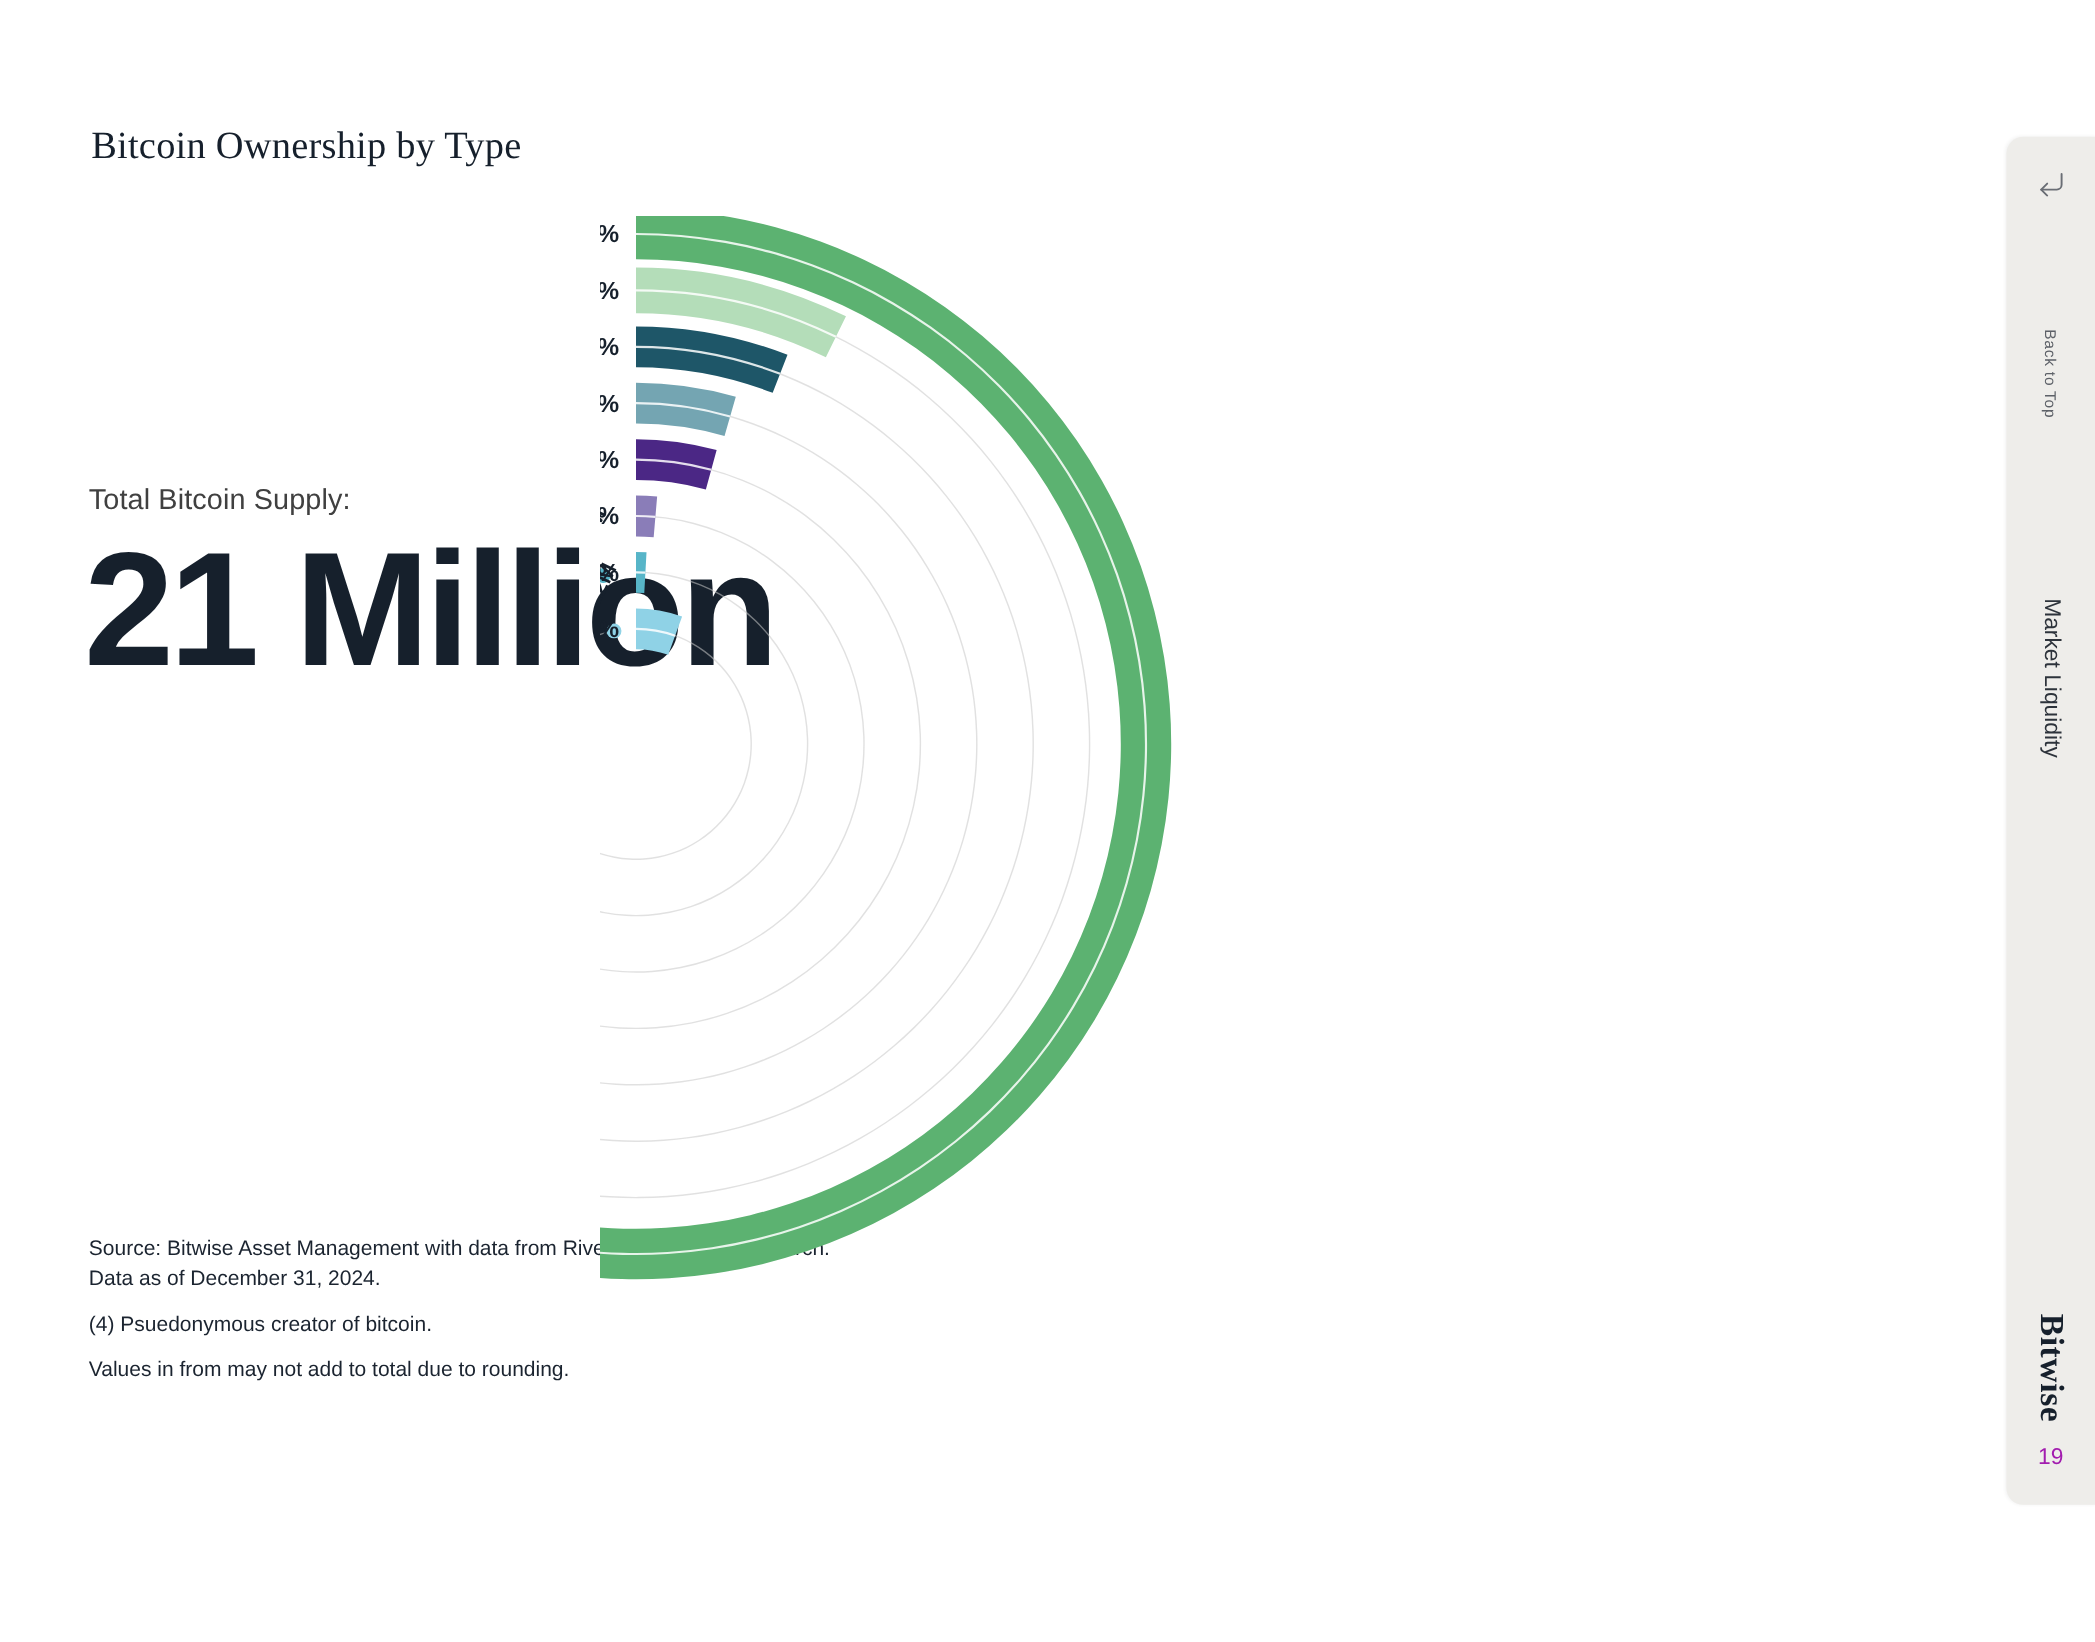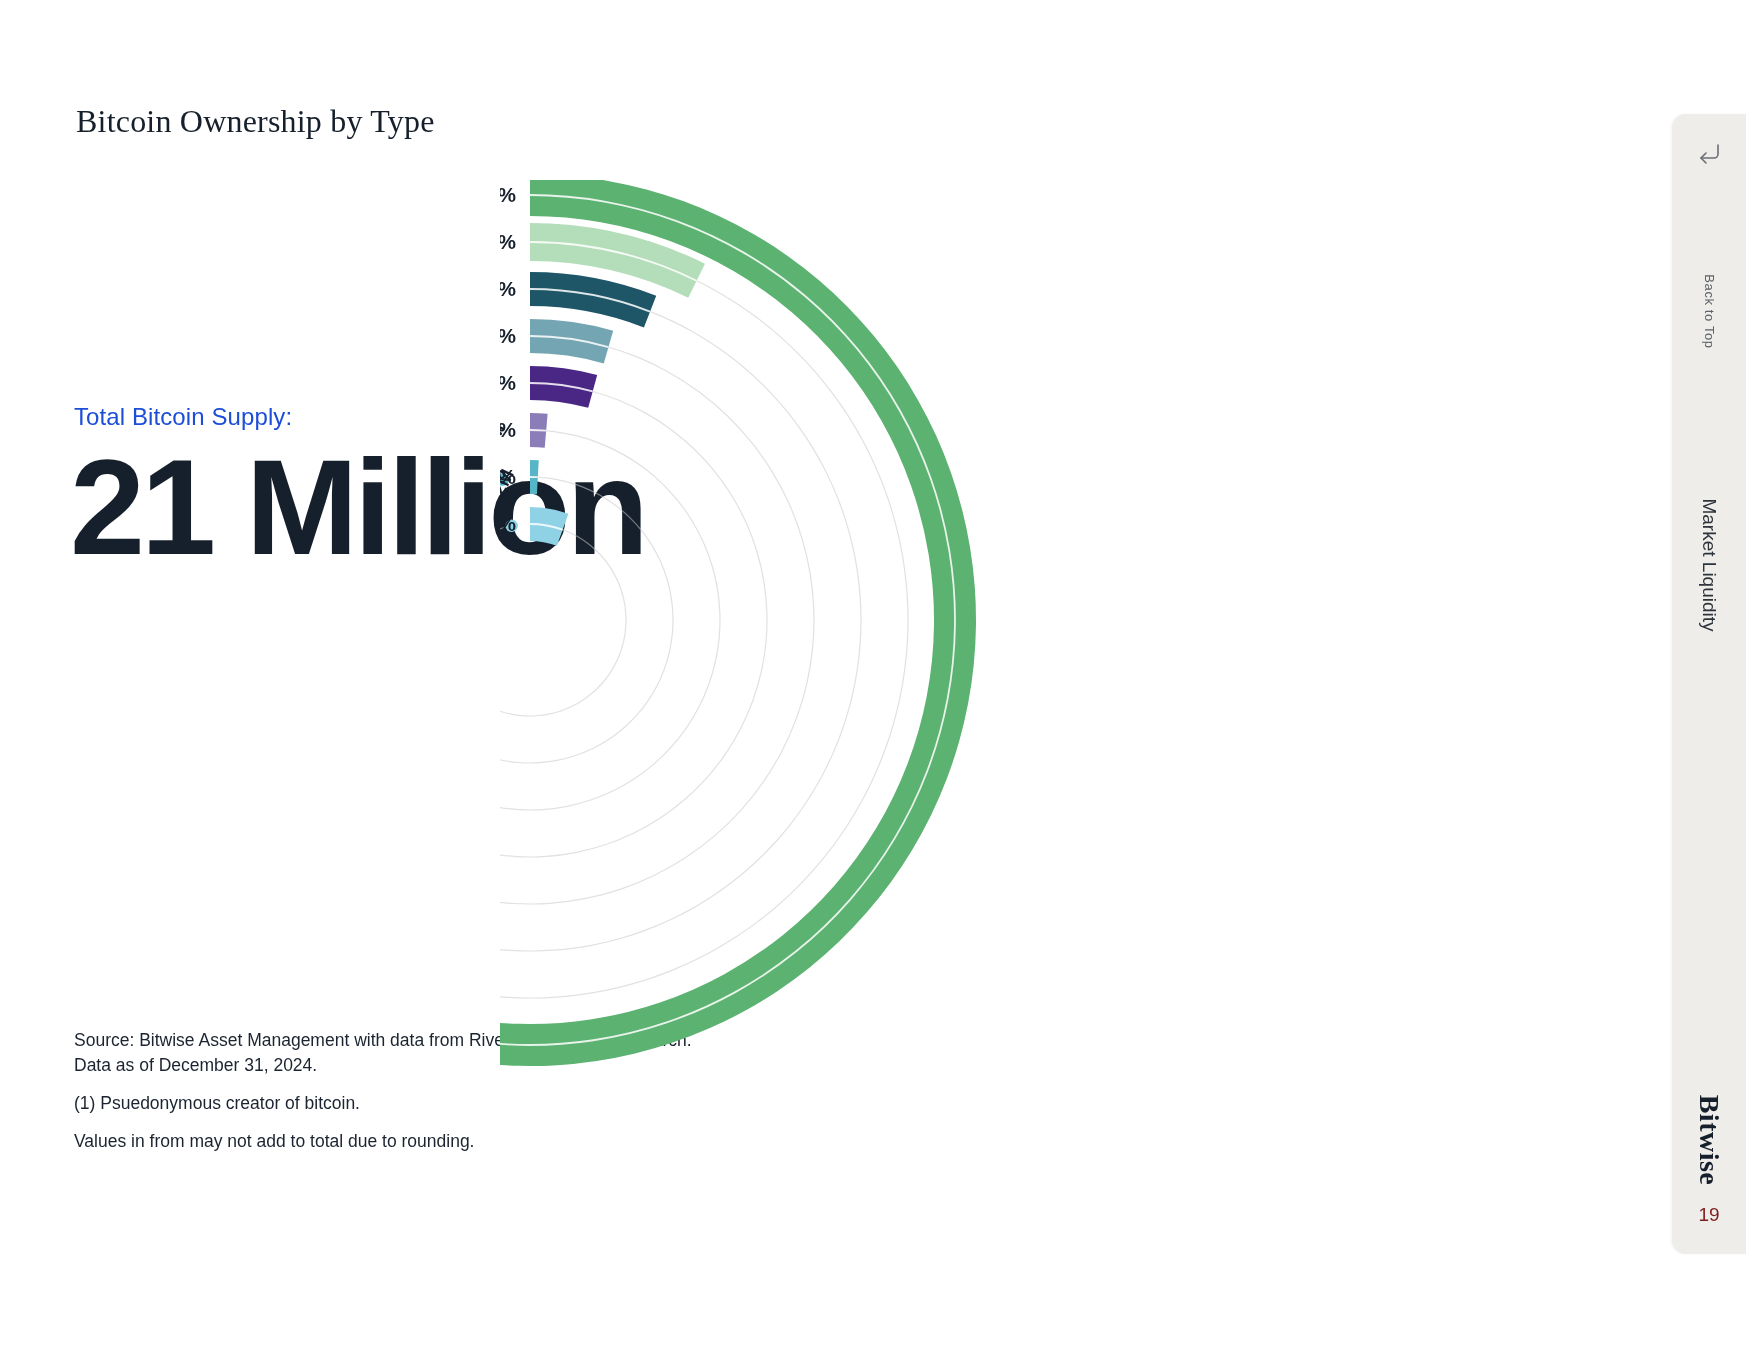--- a/index.html
+++ b/index.html
@@ -38,21 +38,21 @@
     white-space: nowrap;
   }
 
   
   #supply-label {
     position: absolute;
     left: 74px;
     top: 403px;
     font-size: 24px;
     font-weight: 400;
-    color: #1d4ed8;
+    color: #404040;
     letter-spacing: 0.1px;
   }
   #supply-value {
     position: absolute;
     left: 70px;
     top: 440px;
     font-size: 135px;
     line-height: 135px;
     font-weight: 700;
     letter-spacing: -4px;
@@ -135,42 +135,42 @@
     transform: translateX(-50%) rotate(90deg);
     letter-spacing: 0.5px;
   }
   #rail-page {
     position: absolute;
     left: 0;
     right: 0;
     top: 1090px;
     text-align: center;
     font-size: 19px;
-    color: #7f1d1d;
+    color: #a21caf;
   }
   #back-to-top-icon {
     position: absolute;
     left: 50%;
     top: 28px;
     transform: translateX(-50%);
   }
 </style>
 </head>
 <body>
 
 <div id="slide">
 
   <div id="page-title">Bitcoin Ownership by Type</div>
 
   <div id="supply-label">Total Bitcoin Supply:</div>
   <div id="supply-value">21 Million</div>
 
   <div id="footnotes">
     <p>Source: Bitwise Asset Management with data from River and BitMEX Research. Data as of December 31, 2024.</p>
-    <p>(1) Psuedonymous creator of bitcoin.</p>
+    <p>(4) Psuedonymous creator of bitcoin.</p>
     <p>Values in from may not add to total due to rounding.</p>
   </div>
 
   <div id="chart-wrap">
     <svg id="chart-svg" width="960" height="920" viewBox="0 0 960 920">
       <g id="grid-layer">
           <path d="M 30.000000000000025 14.399999999999977 A 425.6 425.6 0 1 1 -29.23207176860364 18.541909943587655
             L -29.065064047451557 19.73023162607757 A 424.4 424.4 0 1 0 30.000000000000025 15.600000000000023 Z" fill="#c9c9c9" opacity="0.55"></path>
           <path d="M 30.000000000000025 61.39999999999998 A 378.6 378.6 0 1 1 -22.69093602348059 65.08450917444145
             L -22.523928302328507 66.27283085693136 A 377.4 377.4 0 1 0 30.000000000000025 62.60000000000002 Z" fill="#c9c9c9" opacity="0.55"></path>

